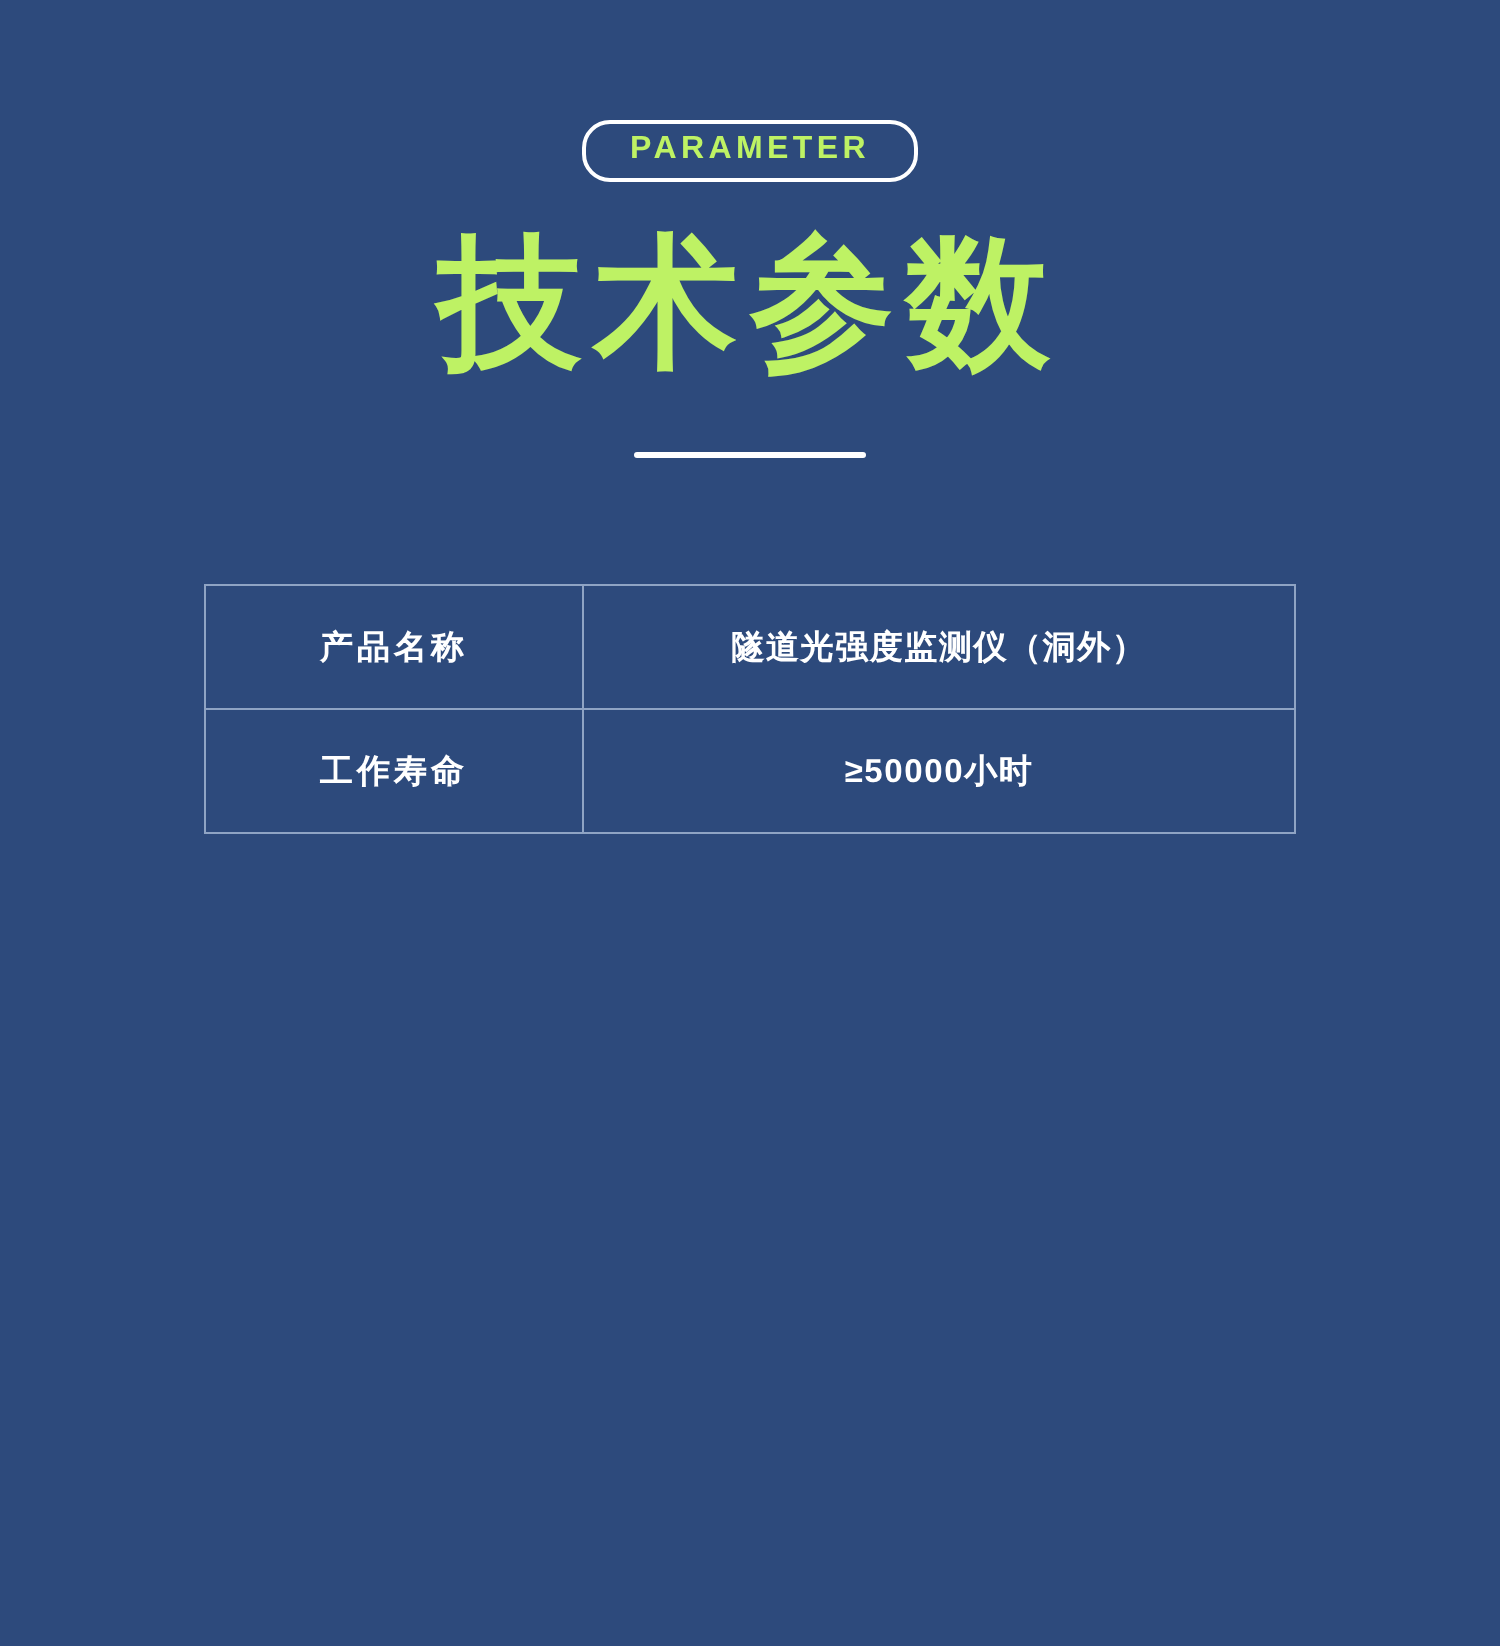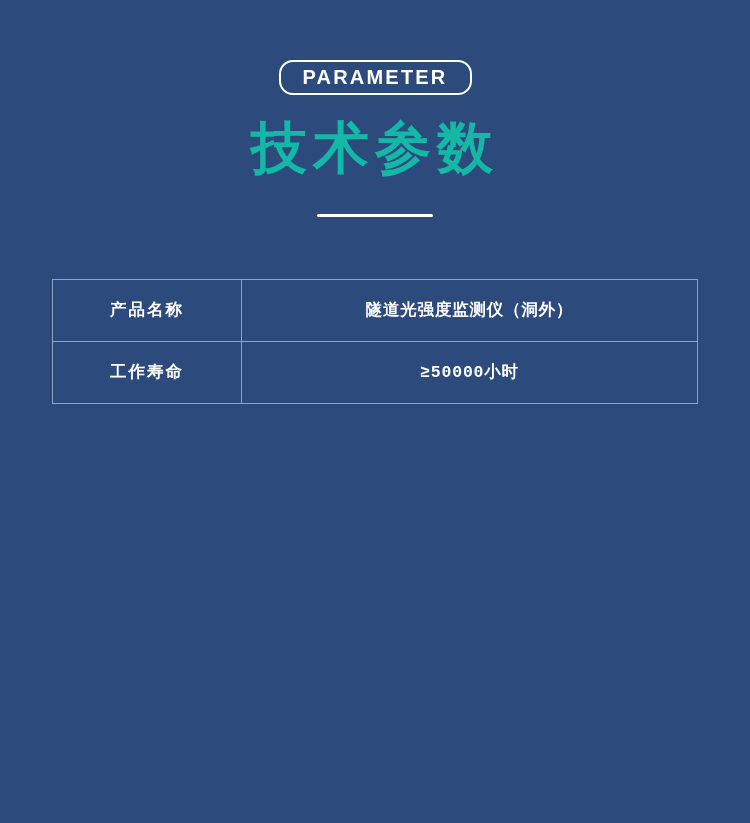--- a/index.html
+++ b/index.html
@@ -23,51 +23,50 @@
   }
   .badge-wrap {
     text-align: center;
     padding-top: 60px;
   }
   .badge {
     display: inline-block;
     border: 2px solid #ffffff;
     border-radius: 14px;
     padding: 5px 22px 6px 22px;
-    font-size: 20px;
+    font-size: 16px;
     font-weight: bold;
     letter-spacing: 2.2px;
-    color: #ffffff;
+    color: #bef264;
     line-height: 1;
   }
   .title {
     text-align: center;
     margin-top: 22px;
-    font-size: 56px;
+    font-size: 72px;
     font-weight: bold;
     letter-spacing: 6px;
-    color: #14b8a6;
+    color: #bef264;
     line-height: 1.1;
     font-family: "Liberation Sans", "DejaVu Sans", sans-serif;
   }
   .divider-wrap {
     text-align: center;
     margin-top: 24px;
   }
   .divider {
     display: inline-block;
     width: 116px;
     height: 3px;
     background: #ffffff;
     border-radius: 2px;
   }
   .table-wrap {
     margin: 58px auto 0 auto;
-    width: 646px;
-    font-family: Liberation Mono, monospace;
+    width: 546px;
   }
   table.spec {
     width: 100%;
     border-collapse: collapse;
     table-layout: fixed;
   }
   table.spec td {
     border: 1px solid #8fa4c4;
     height: 59px;
     text-align: center;

